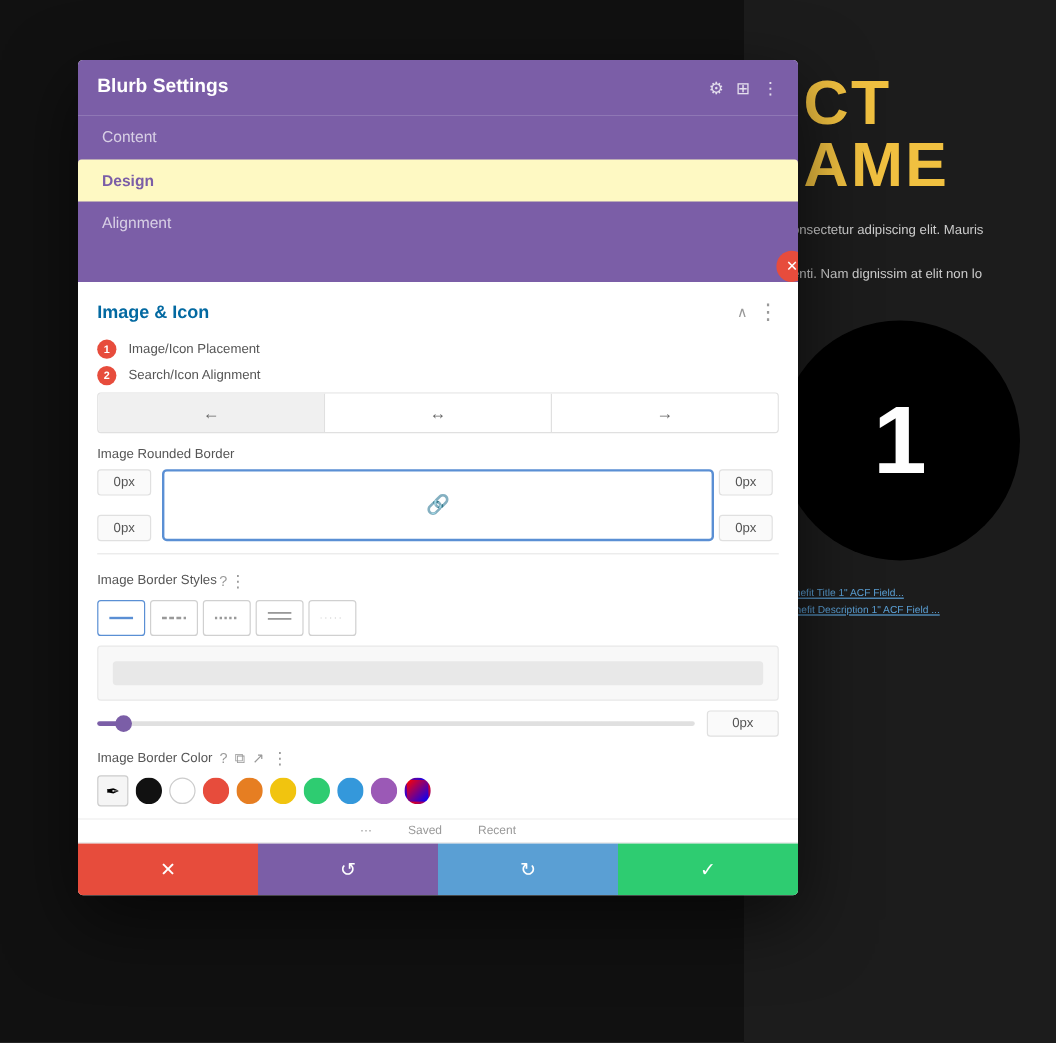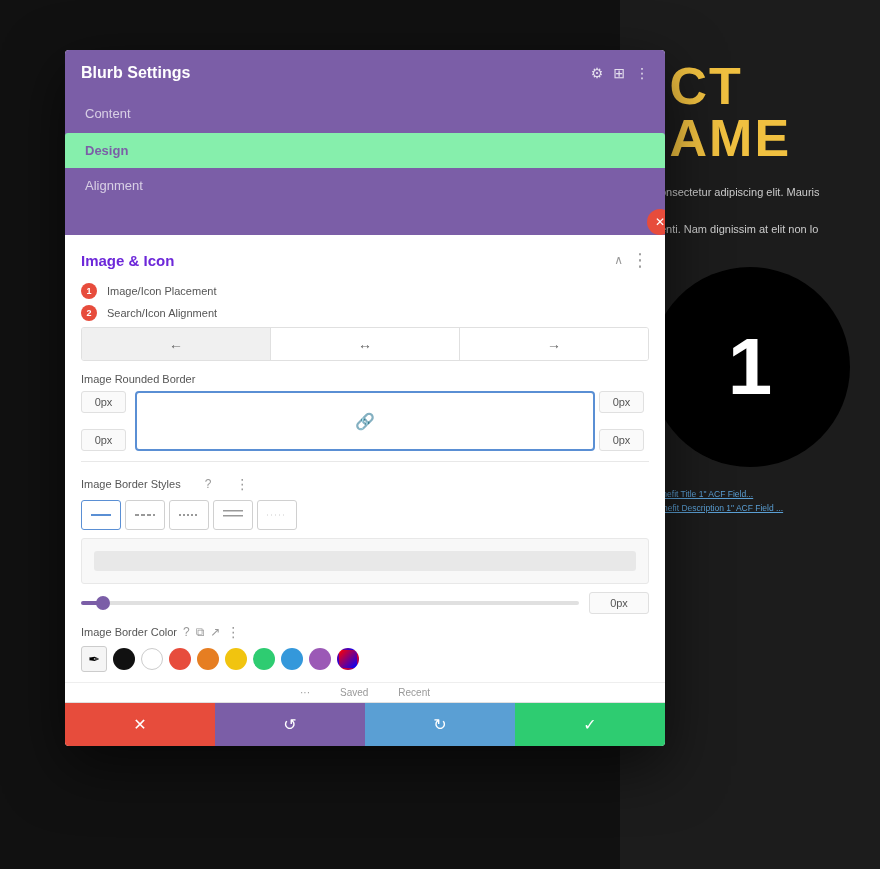--- a/index.html
+++ b/index.html
@@ -112,21 +112,21 @@
 
     .tab {
       padding: 10px 20px;
       color: rgba(255,255,255,0.7);
       font-size: 13px;
       cursor: pointer;
       border-bottom: 2px solid transparent;
     }
 
     .tab.active {
-      background: #86efac;
+      background: #fef9c3;
       color: #7b5ea7;
       font-weight: 600;
       border-bottom: none;
       border-radius: 3px 3px 0 0;
     }
 
     
     .tab-close {
       margin-left: auto;
       width: 26px;
@@ -180,21 +180,21 @@
     }
 
     .section-header {
       display: flex;
       align-items: center;
       justify-content: space-between;
       margin-bottom: 12px;
     }
 
     .section-title {
-      color: #6d28d9;
+      color: #0369a1;
       font-size: 15px;
       font-weight: 600;
     }
 
     .section-controls {
       display: flex;
       gap: 8px;
       align-items: center;
     }
 
@@ -300,21 +300,21 @@
 
     .corner-tl { grid-column: 1; grid-row: 1; }
     .corner-tr { grid-column: 3; grid-row: 1; }
     .corner-bl { grid-column: 1; grid-row: 3; }
     .corner-br { grid-column: 3; grid-row: 3; }
 
     
     .border-styles-header {
       display: flex;
       align-items: center;
-      gap: 24px;
+      gap: 2px;
       margin-bottom: 8px;
     }
 
     .border-style-options {
       display: flex;
       gap: 4px;
       margin-bottom: 8px;
     }
 
     .border-style-btn {

